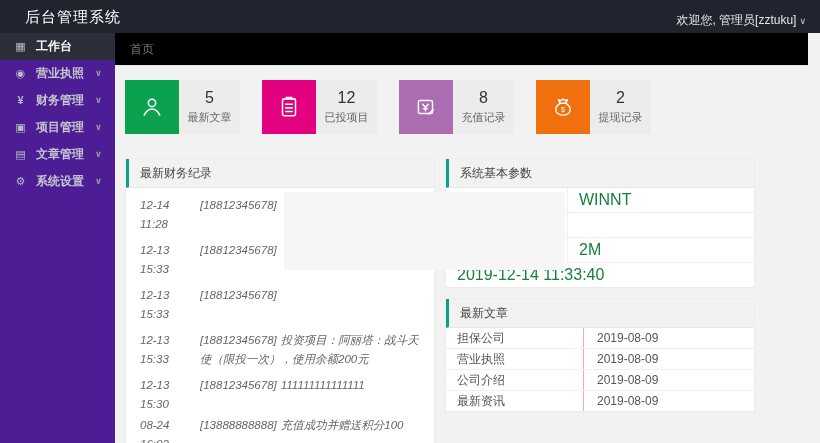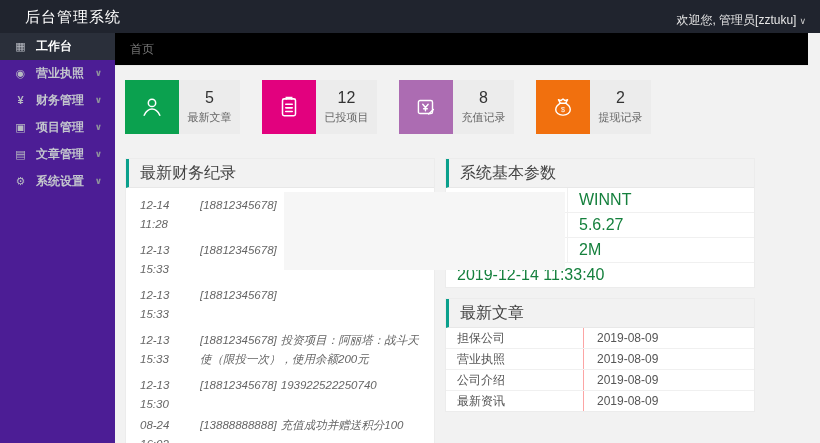--- a/index.html
+++ b/index.html
@@ -33,21 +33,21 @@
   .c-purple{background:#ac6cb2;}
   .c-orange{background:#f1700e;}
   .card-info{flex:1;background:#ececec;display:flex;flex-direction:column;align-items:center;justify-content:center;}
   .card-num{font-size:16px;color:#333333;}
   .card-label{font-size:11px;color:#666666;margin-top:3px;}
   
   .cols{display:flex;width:630px;}
   .col-left{width:310px;margin-right:10px;}
   .col-right{width:310px;}
   .panel{background:#ffffff;border:1px solid #ececec;box-sizing:border-box;}
-  .panel-h{height:28px;line-height:28px;background:#f2f2f2;border-left:3px solid #0aa08c;border-bottom:1px solid #e8e8e8;padding-left:11px;font-size:16px;color:#444444;}
+  .panel-h{height:28px;line-height:28px;background:#f2f2f2;border-left:3px solid #0aa08c;border-bottom:1px solid #e8e8e8;padding-left:11px;font-size:12px;color:#444444;}
   
   .fin-body{padding:8px 12px 10px 14px;}
   .fin-row{display:flex;font-size:11.5px;color:#666666;line-height:19px;margin-bottom:2px;font-style:italic;}
   .fin-row:nth-child(-n+4){margin-bottom:7px;}
   .fin-time{width:60px;flex-shrink:0;}
   .fin-msg{flex:1;white-space:nowrap;overflow:hidden;}
   .fin-row.wrap .fin-msg{white-space:normal;}
   .fin-msg .msg-text{margin-left:4px;}
   
   .prow{display:flex;height:24px;line-height:24px;border-bottom:1px solid #f0f0f0;font-size:16px;color:#15803d;}
@@ -176,42 +176,41 @@
           <div class="fin-row">
             <span class="fin-time">12-13 15:33</span>
             <span class="fin-msg"><span>[18812345678]</span><span class="msg-text"></span></span>
           </div>
           <div class="fin-row wrap">
             <span class="fin-time">12-13 15:33</span>
             <span class="fin-msg"><span>[18812345678]</span><span class="msg-text">投资项目：阿丽塔：战斗天使（限投一次），使用余额200元</span></span>
           </div>
           <div class="fin-row">
             <span class="fin-time">12-13 15:30</span>
-            <span class="fin-msg"><span>[18812345678]</span><span class="msg-text">193922522250740</span></span>
+            <span class="fin-msg"><span>[18812345678]</span><span class="msg-text">111111111111111</span></span>
           </div>
           <div class="fin-row">
             <span class="fin-time">08-24 16:02</span>
             <span class="fin-msg"><span>[13888888888]</span><span class="msg-text">充值成功并赠送积分100</span></span>
           </div>
 
         </div>
       </div>
     </div>
 
     <div class="col-right">
       <div class="panel">
         <div class="panel-h">系统基本参数</div>
         <div>
           <div class="prow">
             <div class="pcell-l"></div>
             <div class="pcell-r">WINNT</div>
           </div>
           <div class="prow">
             <div class="pcell-l"></div>
-            <div class="pcell-r">5.6.27</div>
           </div>
           <div class="prow">
             <div class="pcell-l"></div>
             <div class="pcell-r">2M</div>
           </div>
           <div class="prow">
             <div class="pcell-l"></div>
             <div class="pcell-r">2019-12-14 11:33:40</div>
           </div>
         </div>

